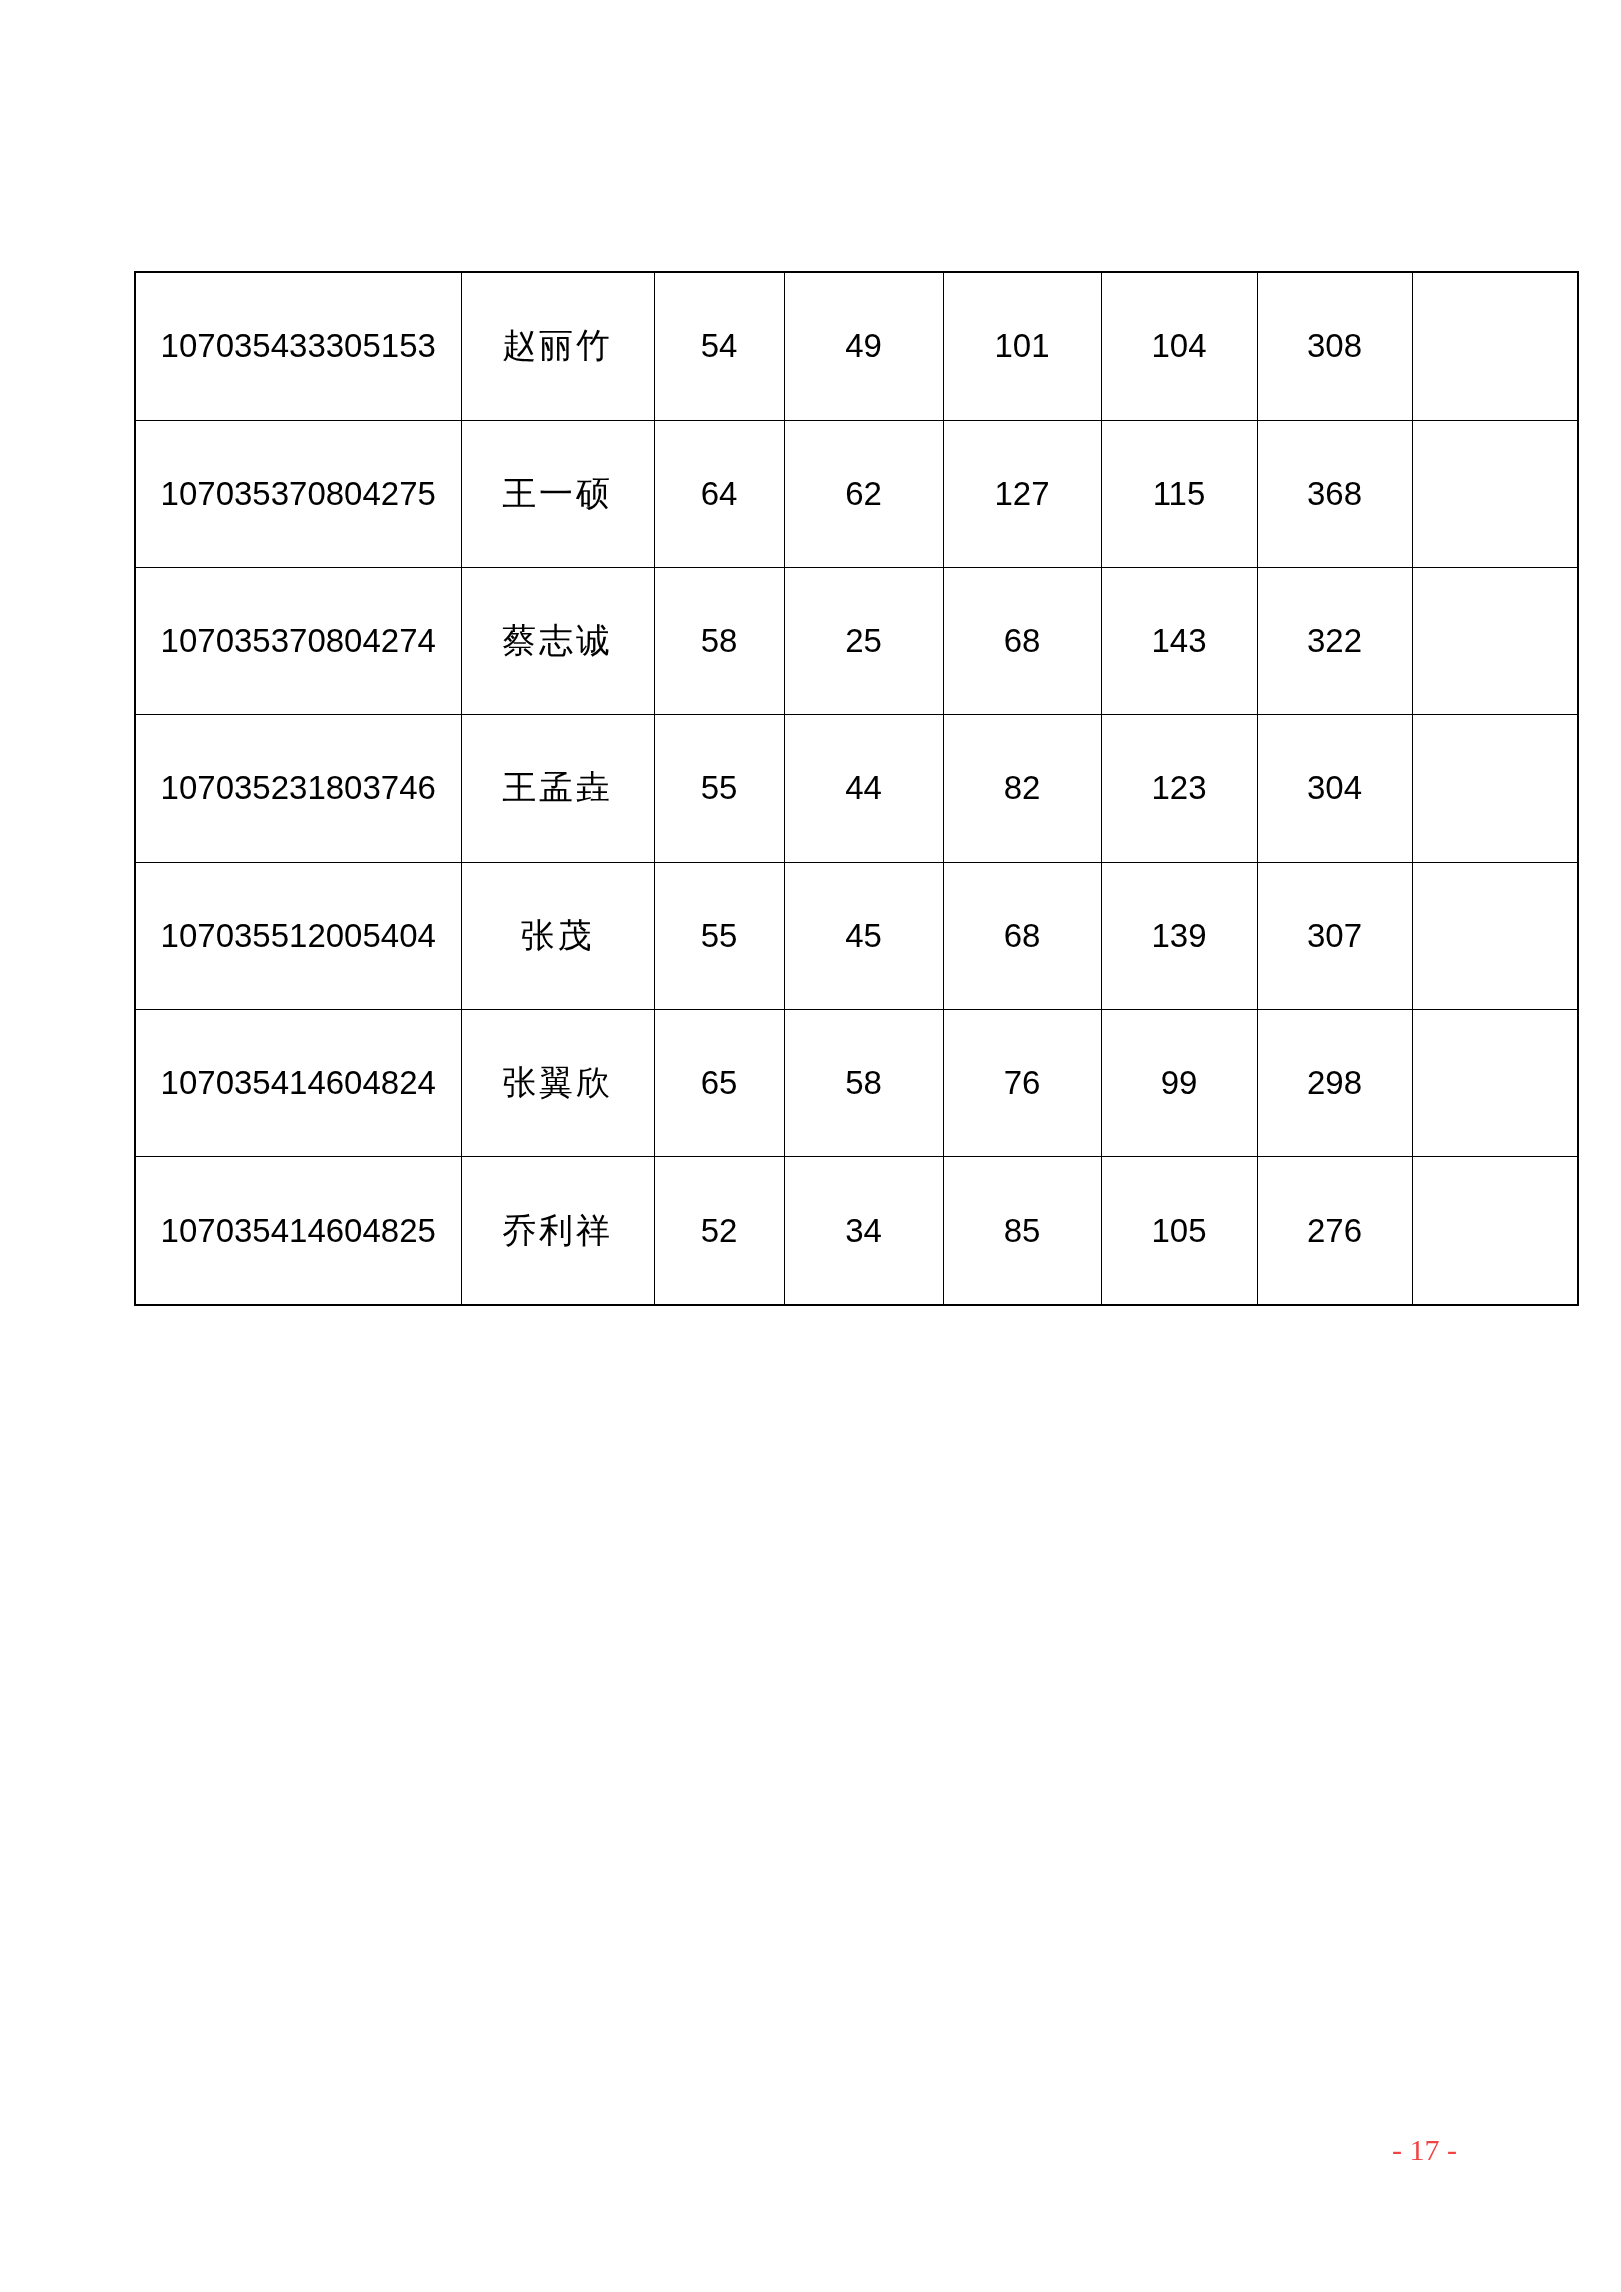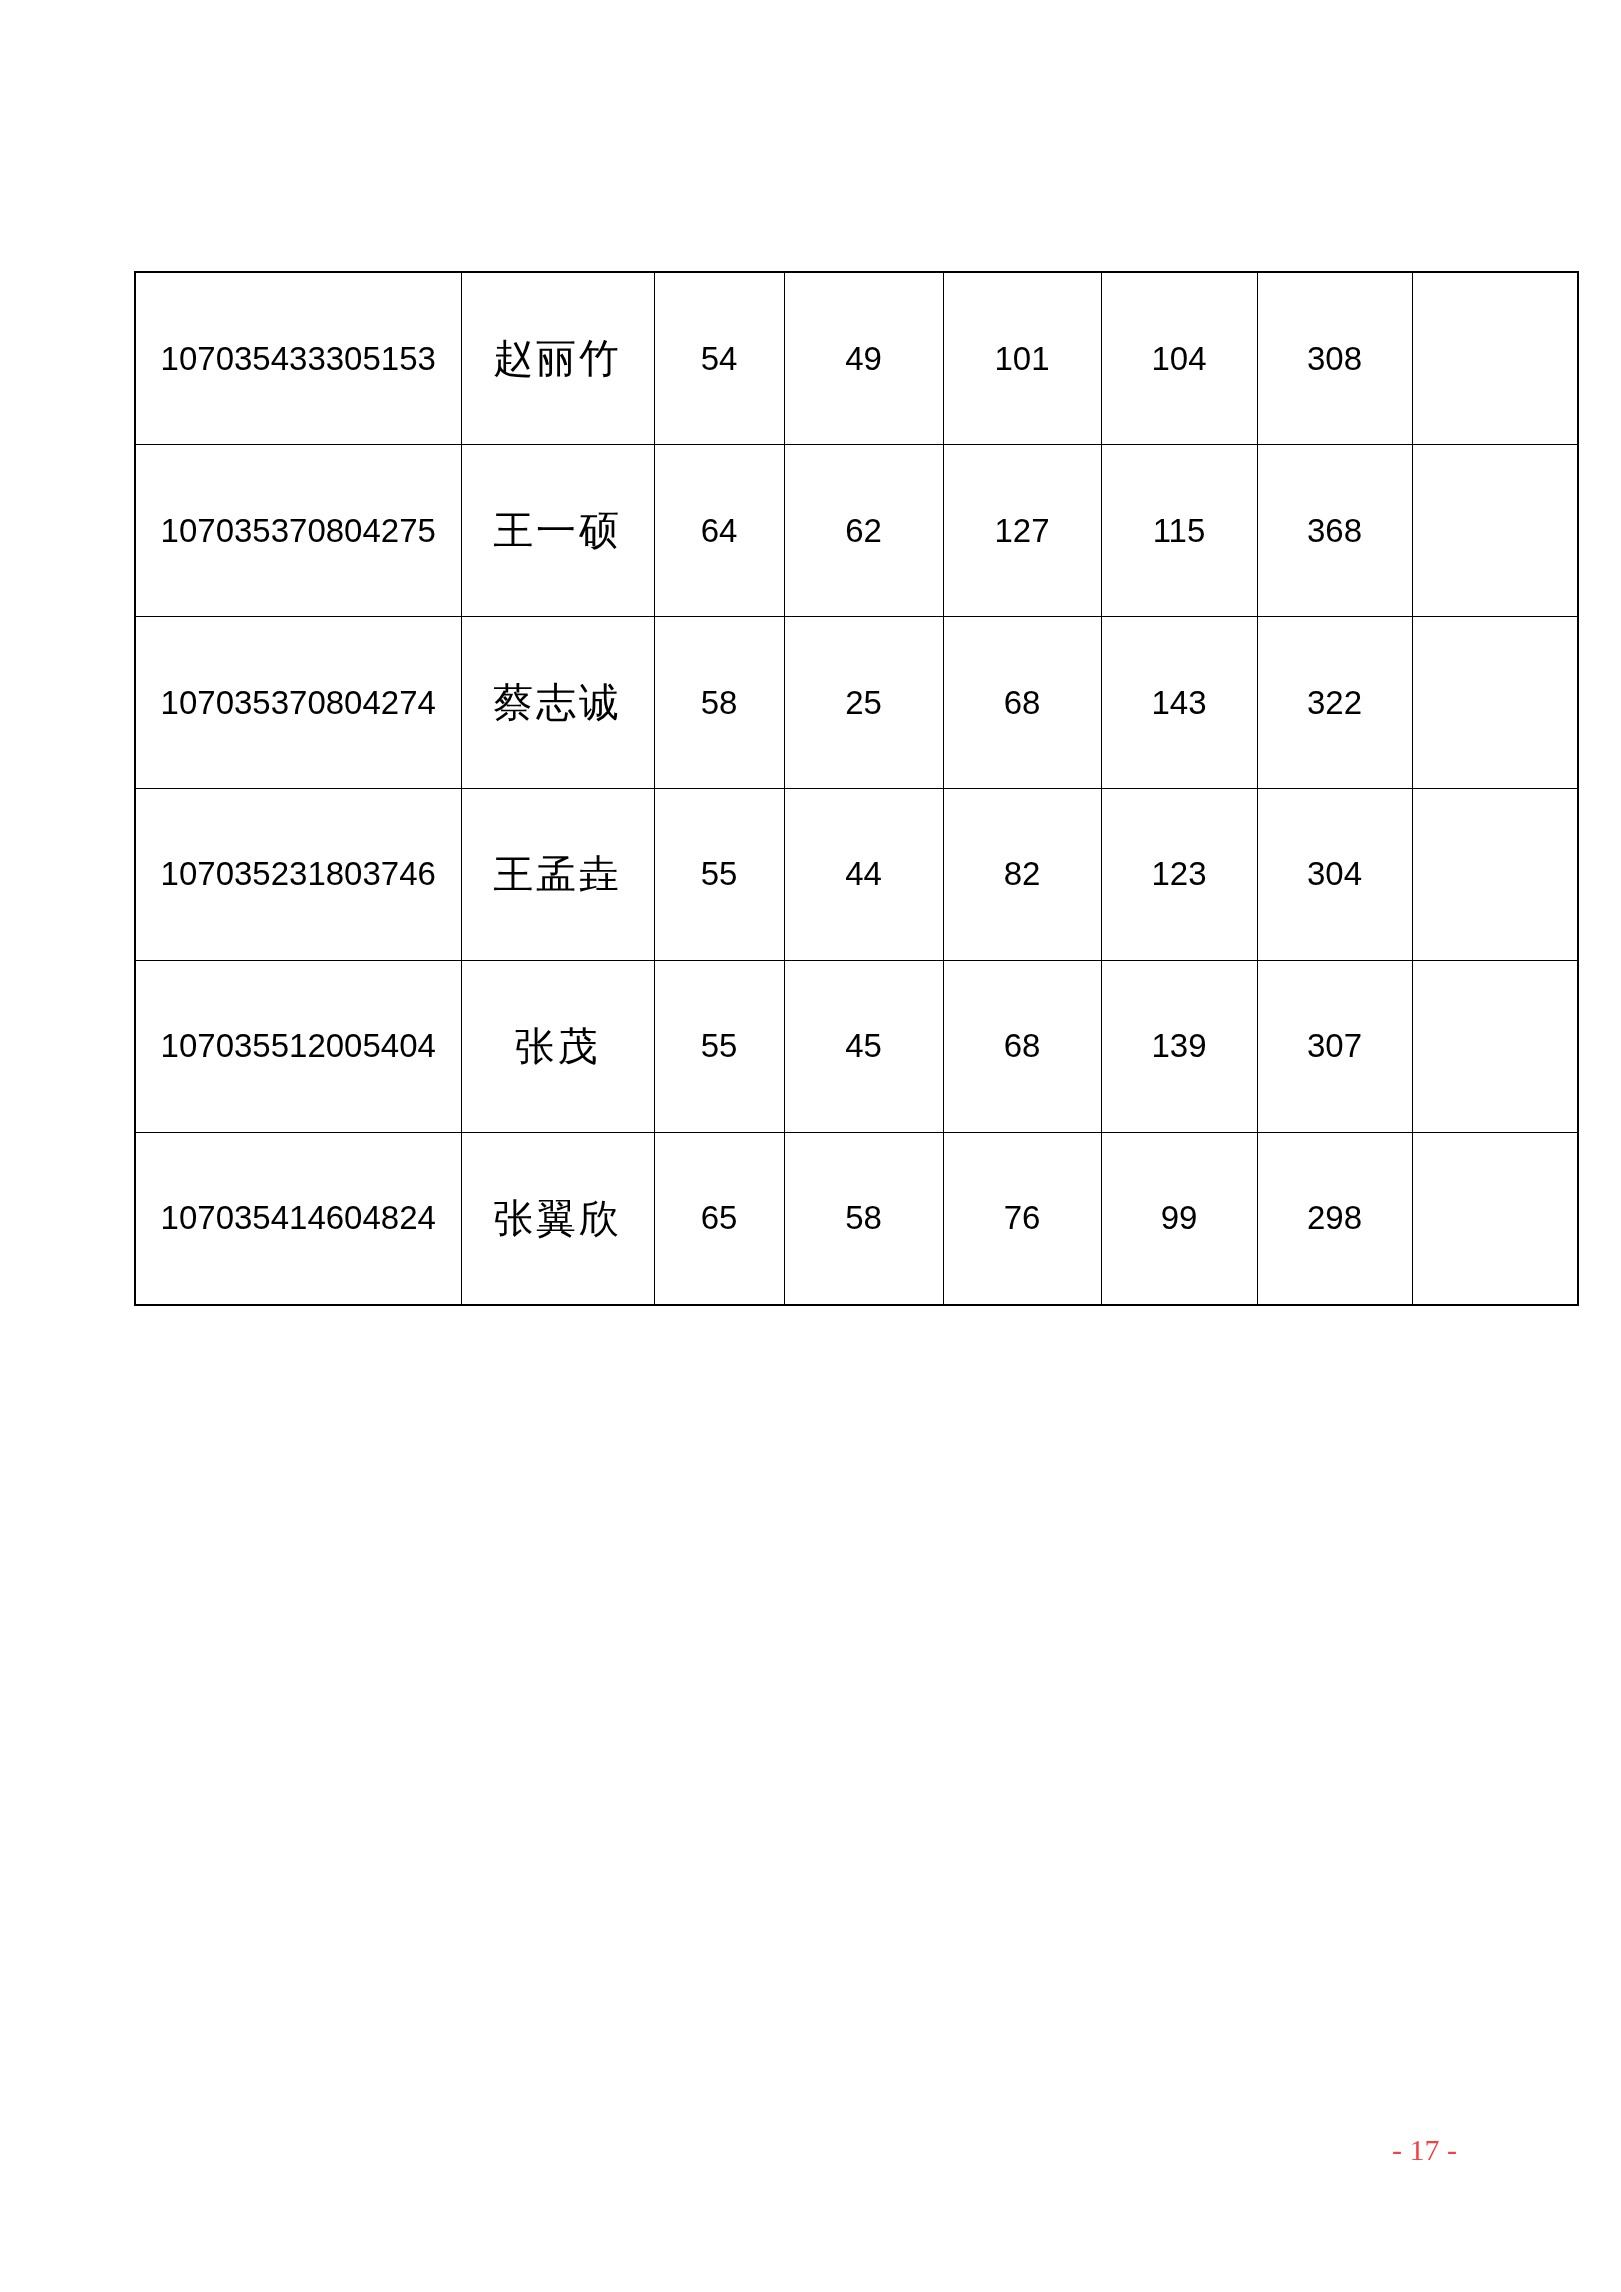--- a/index.html
+++ b/index.html
@@ -34,21 +34,21 @@
     overflow: hidden;
     color: #000000;
   }
   td.cell-num {
     font-family: "Liberation Sans", sans-serif;
     font-size: 33px;
     font-weight: 400;
   }
   td.cell-name {
     font-family: "Liberation Serif", serif;
-    font-size: 40px;
+    font-size: 34px;
     font-weight: 400;
     letter-spacing: 2.9px;
   }
   .page-number {
     position: absolute;
     top: 2133px;
     right: 200px;
     font-family: "Liberation Serif", serif;
     font-size: 30px;
     color: #ef4444;
@@ -125,19 +125,29 @@
         <tr>
           <td class="cell-num">107035414604824</td>
           <td class="cell-name">张翼欣</td>
           <td class="cell-num">65</td>
           <td class="cell-num">58</td>
           <td class="cell-num">76</td>
           <td class="cell-num">99</td>
           <td class="cell-num">298</td>
           <td class="cell-num"></td>
         </tr>
+        <tr>
+          <td class="cell-num">107035414604825</td>
+          <td class="cell-name">乔利祥</td>
+          <td class="cell-num">52</td>
+          <td class="cell-num">34</td>
+          <td class="cell-num">85</td>
+          <td class="cell-num">105</td>
+          <td class="cell-num">276</td>
+          <td class="cell-num"></td>
+        </tr>
       </tbody>
   </table>
 
   <div class="page-number">- 17 -</div>
 
 </div>
 
 
 </body></html>

